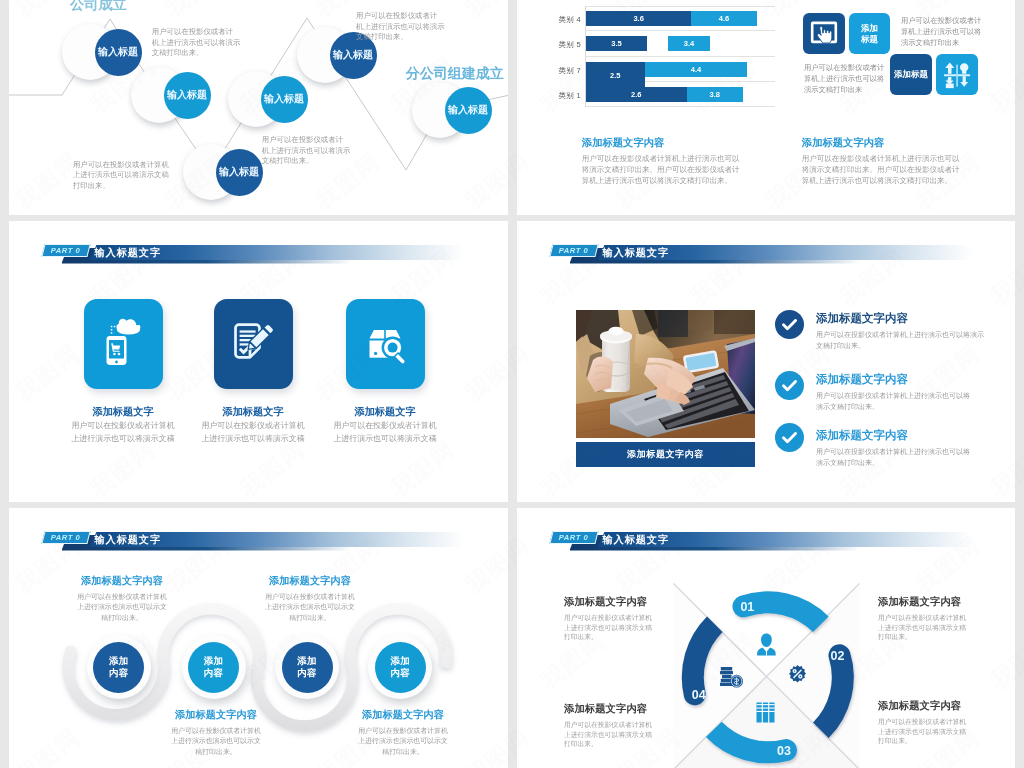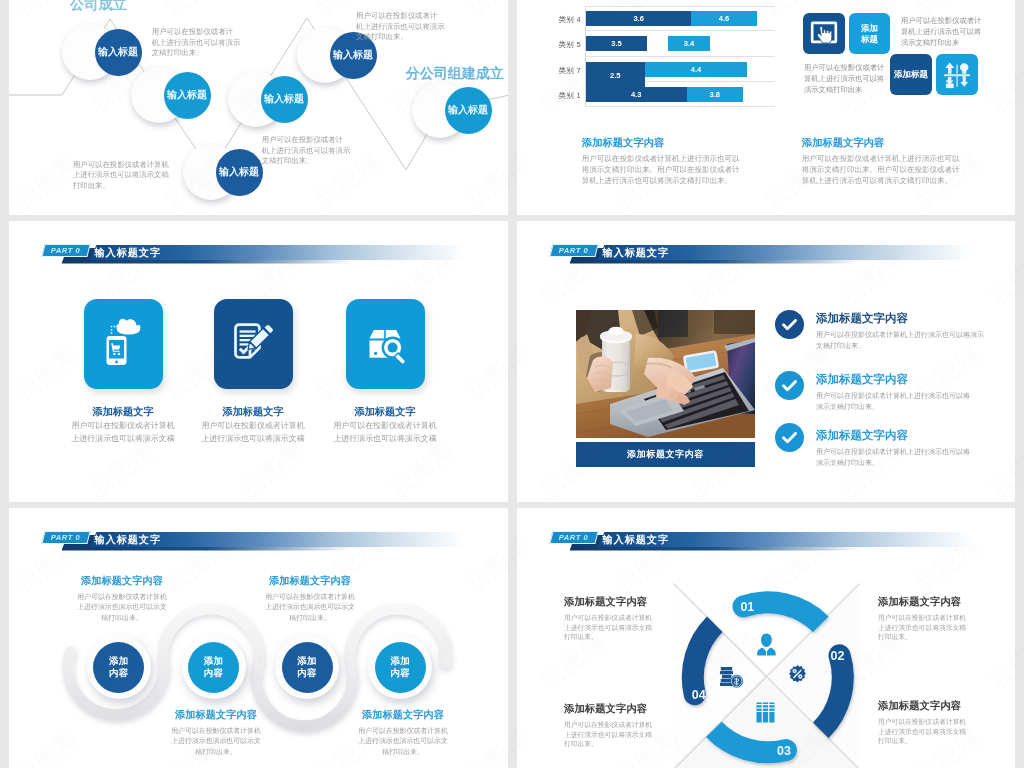--- a/index.html
+++ b/index.html
@@ -173,21 +173,21 @@
         </div>
         <div class="bar-lbl" style="position:absolute;left:-48px;top:59.625px;width:44px;text-align:right">类别 7</div>
         <div style="position:absolute;left:1px;top:55.625px;width:58.5px;height:28px;background:#16538f">
           <span class="bar-val" style="position:absolute;inset:0;display:flex;align-items:center;justify-content:center">2.5</span>
         </div>
         <div style="position:absolute;left:59.5px;top:55.625px;width:102.96000000000001px;height:15px;background:#1b9fd8">
           <span class="bar-val" style="position:absolute;inset:0;display:flex;align-items:center;justify-content:center">4.4</span>
         </div>
         <div class="bar-lbl" style="position:absolute;left:-48px;top:84.875px;width:44px;text-align:right">类别 1</div>
         <div style="position:absolute;left:1px;top:80.875px;width:100.61999999999999px;height:15px;background:#16538f">
-          <span class="bar-val" style="position:absolute;inset:0;display:flex;align-items:center;justify-content:center">4.3</span>
+          <span class="bar-val" style="position:absolute;inset:0;display:flex;align-items:center;justify-content:center">2.6</span>
         </div>
         <div style="position:absolute;left:101.61999999999999px;top:80.875px;width:56.16px;height:15px;background:#1b9fd8">
           <span class="bar-val" style="position:absolute;inset:0;display:flex;align-items:center;justify-content:center">3.8</span>
         </div>
       </div>
 
     <div class="icard dk" style="left:286px;top:13px;width:42px;height:41px">
       <svg viewBox="0 0 64 64" width="42" height="42">
         <rect x="14" y="15" width="36" height="29" rx="1" fill="none" stroke="#fff" stroke-width="4"></rect>
         <path d="M25.5 22.6c0-1.2 1-2.2 2.2-2.2s2.2 1 2.2 2.2v7.6h1.1v-2.8c0-1 .8-1.8 1.8-1.8s1.8.8 1.8 1.8v2.8h1.1v-1.9c0-1 .8-1.8 1.8-1.8s1.8.8 1.8 1.8v1.9h1v-.9c0-1 .8-1.8 1.8-1.8s1.8.8 1.8 1.8v7.9c0 3.7-1.7 6.9-3.4 8.5H29.9l-2.1-3.2-5.4-7.4c-.7-1-.5-2.4.5-3.2s2.4-.5 3.2.5l1.5 1.9z" fill="#fff" stroke="#14538f" stroke-width="1.3" stroke-linejoin="round"></path>

